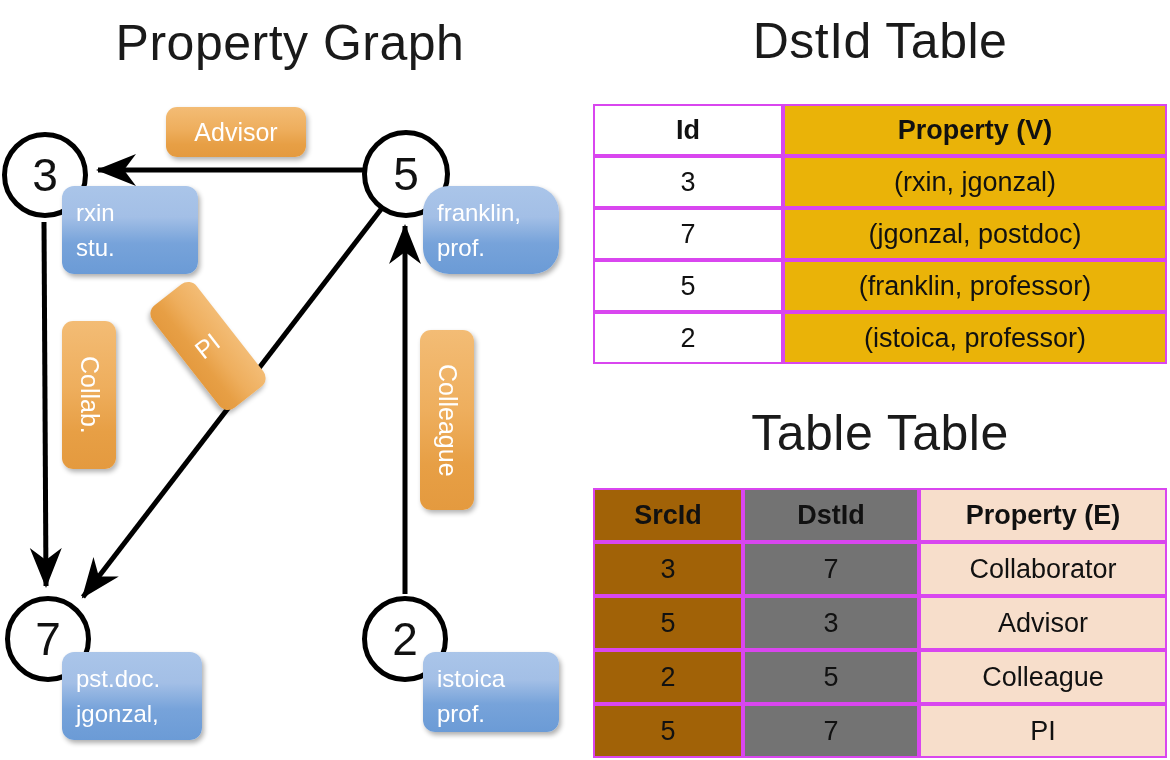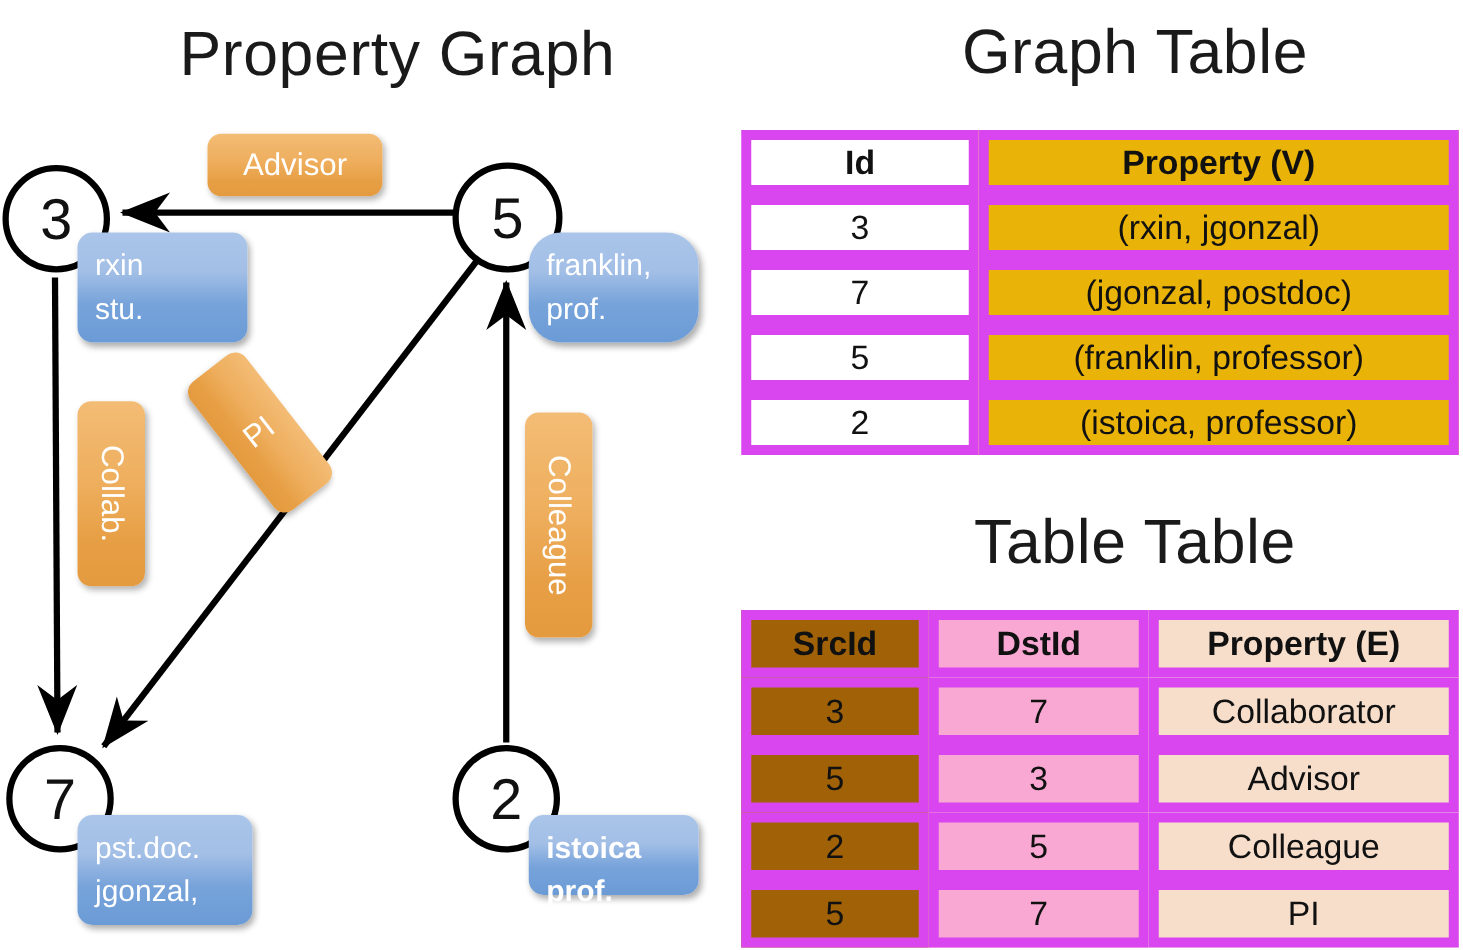--- a/index.html
+++ b/index.html
@@ -19,21 +19,20 @@
   
   .title {
     position: absolute;
     font-family: "Liberation Sans", sans-serif;
     font-weight: 300;
     font-size: 50px;
     letter-spacing: 0.5px;
     color: #1a1a1a;
     white-space: nowrap;
     text-align: center;
-    padding-left: 28px;
   }
   #title-property-graph { left: 0px;   top: 14px;  width: 580px; }
   #title-vertex-table   { left: 590px; top: 12px;  width: 580px; }
   #title-edge-table     { left: 590px; top: 404px; width: 580px; }
 
   
   #graph-panel {
     position: absolute;
     left: 0; top: 0;
     width: 585px; height: 760px;
@@ -75,21 +74,21 @@
     font-weight: 300;
     font-family: "Liberation Sans", sans-serif;
     padding: 10px 0 0 14px;
     box-sizing: border-box;
     line-height: 1.45;
     z-index: 4;
   }
   #vprop-3 { left: 62px;  top: 186px; width: 136px; height: 88px; }
   #vprop-5 { left: 423px; top: 186px; width: 136px; height: 88px; border-radius: 26px; }
   #vprop-7 { left: 62px;  top: 652px; width: 140px; height: 88px; }
-  #vprop-2 { left: 423px; top: 652px; width: 136px; height: 64px; font-weight: bold; }
+  #vprop-2 { left: 423px; top: 652px; width: 136px; height: 80px; }
   .prop-line { display: block; }
 
   
   .edge-label {
     position: absolute;
     border-radius: 11px;
     background: linear-gradient(to bottom, #f3bc75 0%, #eeae5d 45%, #e79f45 75%, #e49a3f 100%);
     box-shadow: 2px 3px 5px rgba(0,0,0,0.30);
     color: #ffffff;
     font-size: 25px;
@@ -121,21 +120,21 @@
 
   
   .tbl {
     position: absolute;
     border-collapse: separate;
     border-spacing: 0;
     font-family: "Liberation Sans", sans-serif;
     table-layout: fixed;
   }
   .tbl td, .tbl th {
-    border: 8px solid #d946ef;
+    border: 2px solid #d946ef;
     text-align: center;
     font-weight: 300;
     font-size: 27px;
     color: #111;
     padding: 0;
     box-sizing: border-box;
   }
   .tbl th {
     font-weight: bold;
     font-size: 27px;
@@ -143,28 +142,28 @@
   .sep-l { border-left: 4px solid #000; }
 
   #vertex-table { left: 593px; top: 104px; width: 574px; }
   #vertex-table td, #vertex-table th { height: 52px; }
   #vertex-table .c-id   { width: 190px; background: #ffffff; }
   #vertex-table .c-prop { background: #eab308; }
 
   #edge-table { left: 593px; top: 488px; width: 574px; }
   #edge-table td, #edge-table th { height: 54px; }
   #edge-table .c-src { width: 150px; background: #a16207; }
-  #edge-table .c-dst { width: 176px; background: #f9a8d4; }
+  #edge-table .c-dst { width: 176px; background: #737373; }
   #edge-table .c-prop { background: #f7decb; }
 </style>
 </head>
 <body>
 
 <div class="title" id="title-property-graph">Property Graph</div>
-<div class="title" id="title-vertex-table">Graph Table</div>
+<div class="title" id="title-vertex-table">DstId Table</div>
 <div class="title" id="title-edge-table">Table Table</div>
 
 <div id="graph-panel">
 
   <svg id="graph-svg" viewBox="0 0 585 760">
     <defs>
       <marker id="arrowhead" markerWidth="9" markerHeight="9" refX="7.6" refY="3.2" orient="auto" markerUnits="strokeWidth">
         <path d="M0,0 L8,3.2 L0,6.4 L2.4,3.2 Z" fill="#000"></path>
       </marker>
     </defs>

